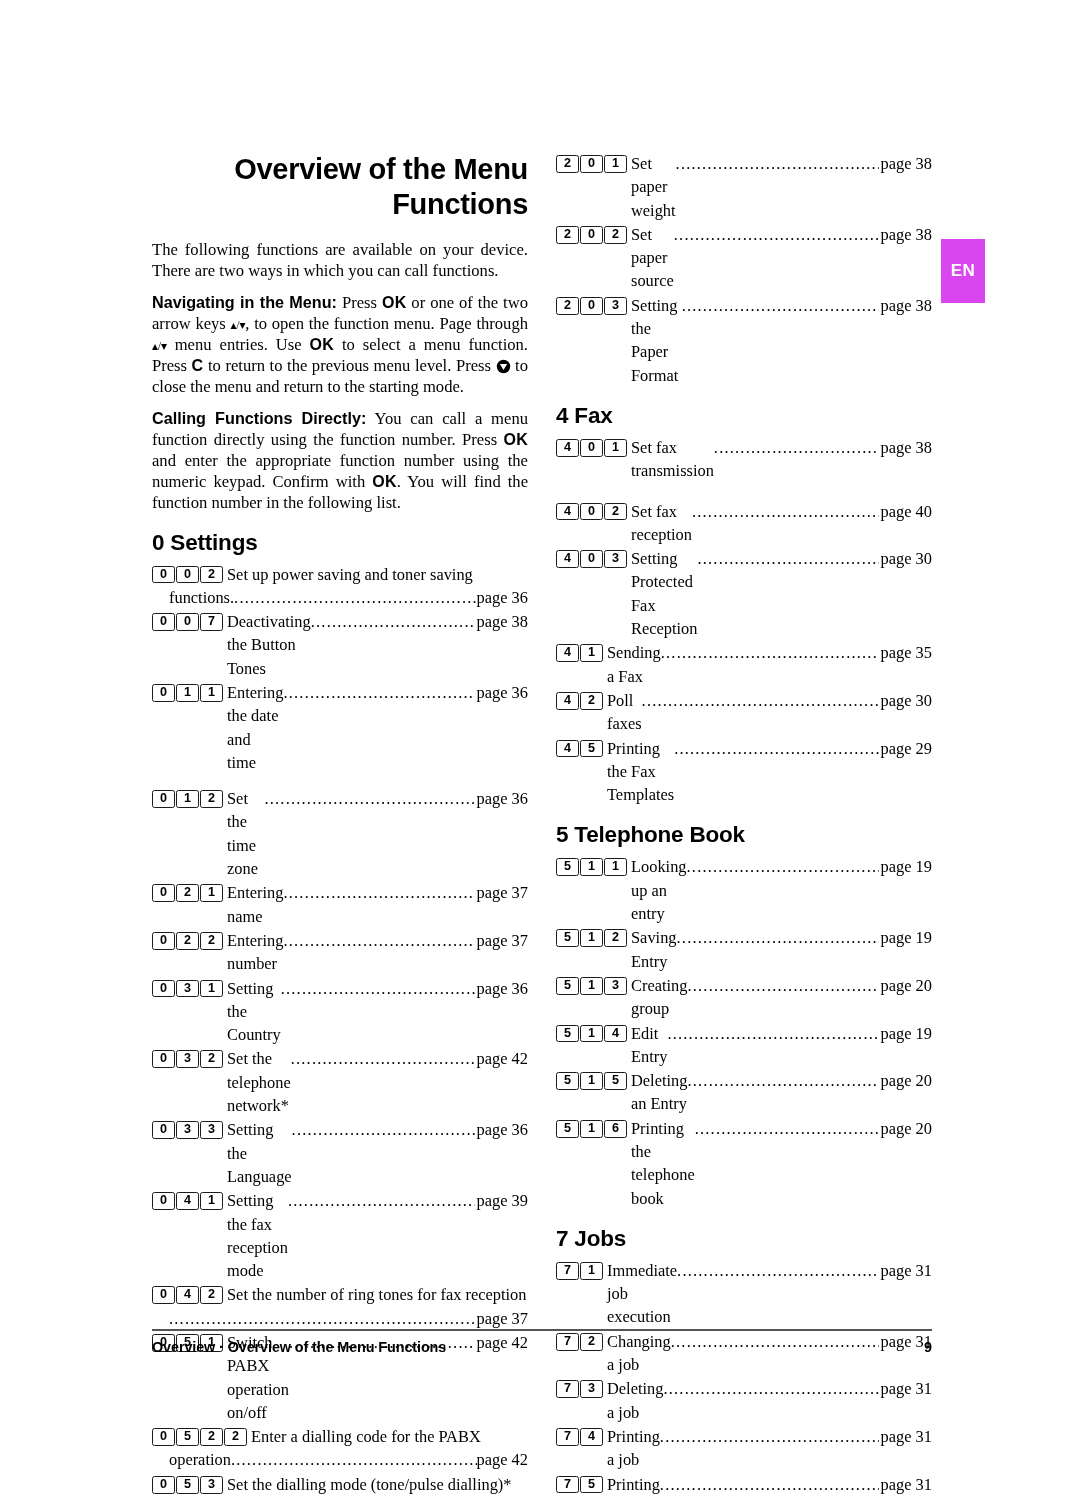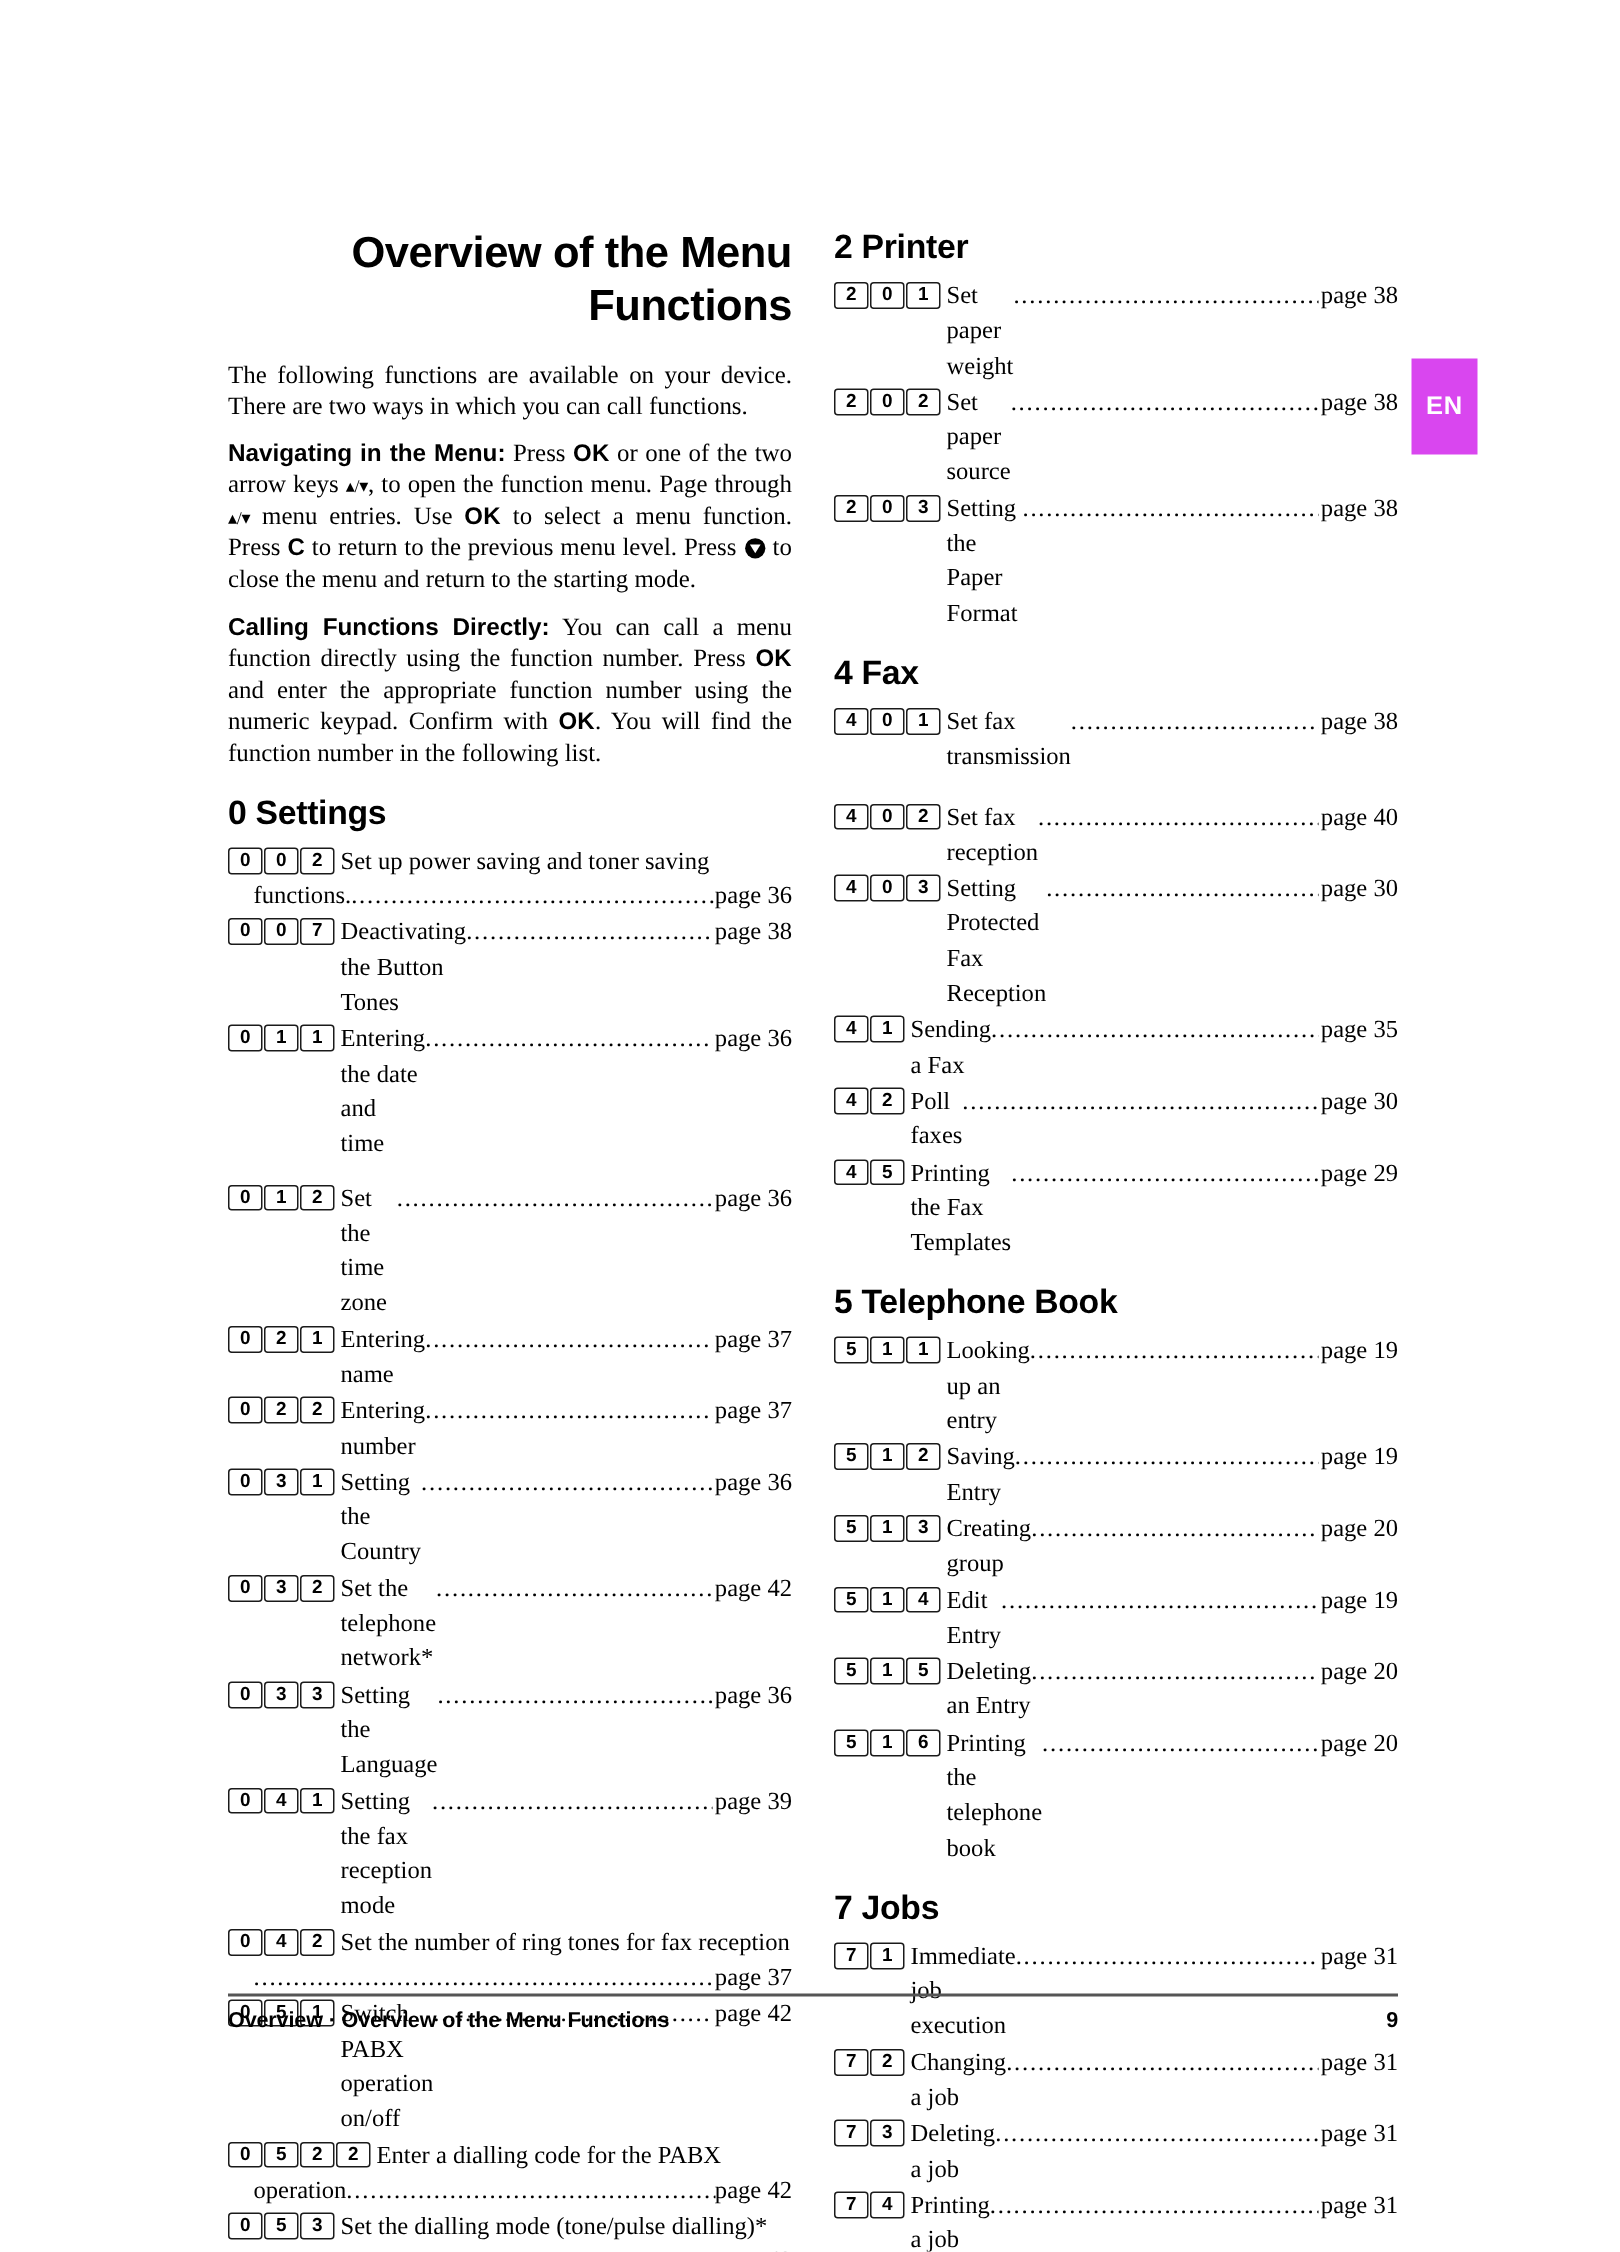--- a/index.html
+++ b/index.html
@@ -344,21 +344,20 @@
                 <span class="leader">........................................................................................................................</span>
                 <span class="page-ref">page 42</span>
               </div>
             </li>
           </ul>
         </div>
     </div>
 
     <div class="col col-right">
       <div id="right-sections">
-          <h2 class="sec-head">2 Printer</h2>
           <ul class="entries">
             <li>
               <div class="entry-line">
                 <span style="flex: 0 0 auto;"><span class="keys"><span class="key">2</span><span class="key">0</span><span class="key">1</span></span></span>
                 <span class="label">Set paper weight</span>
                 <span class="leader">........................................................................................................................</span>
                 <span class="page-ref">page 38</span>
               </div>
             </li>
             <li>

